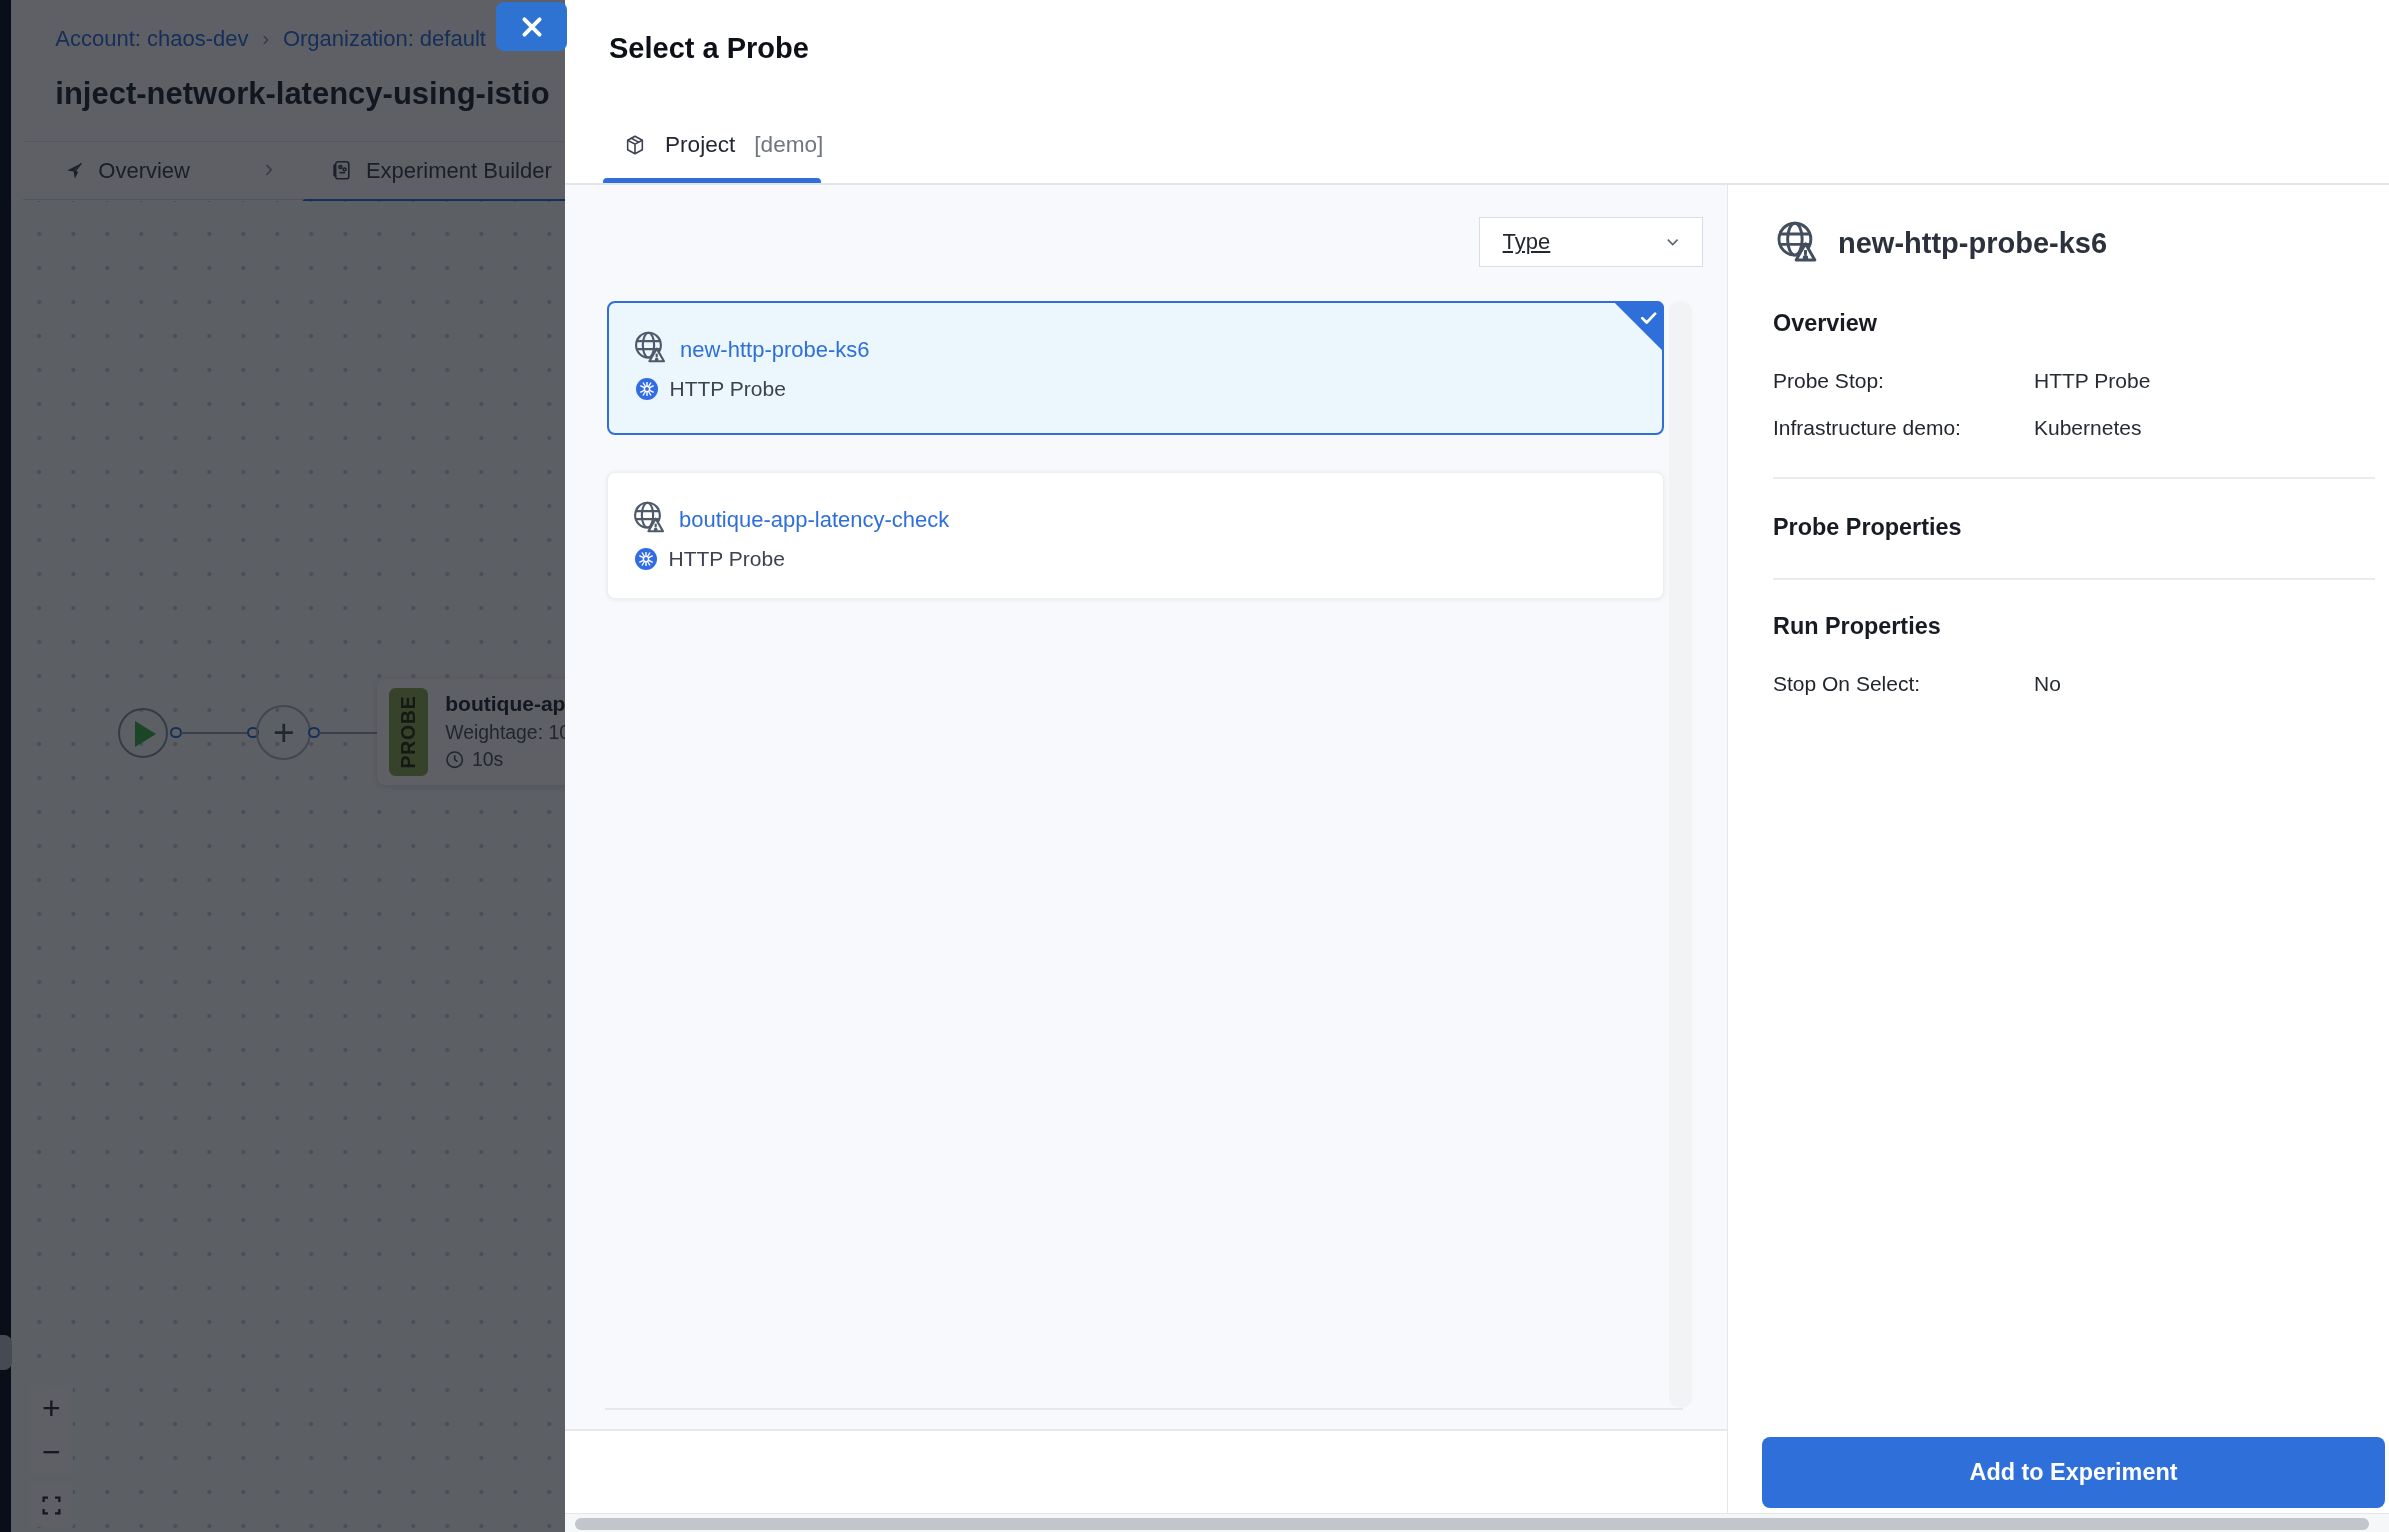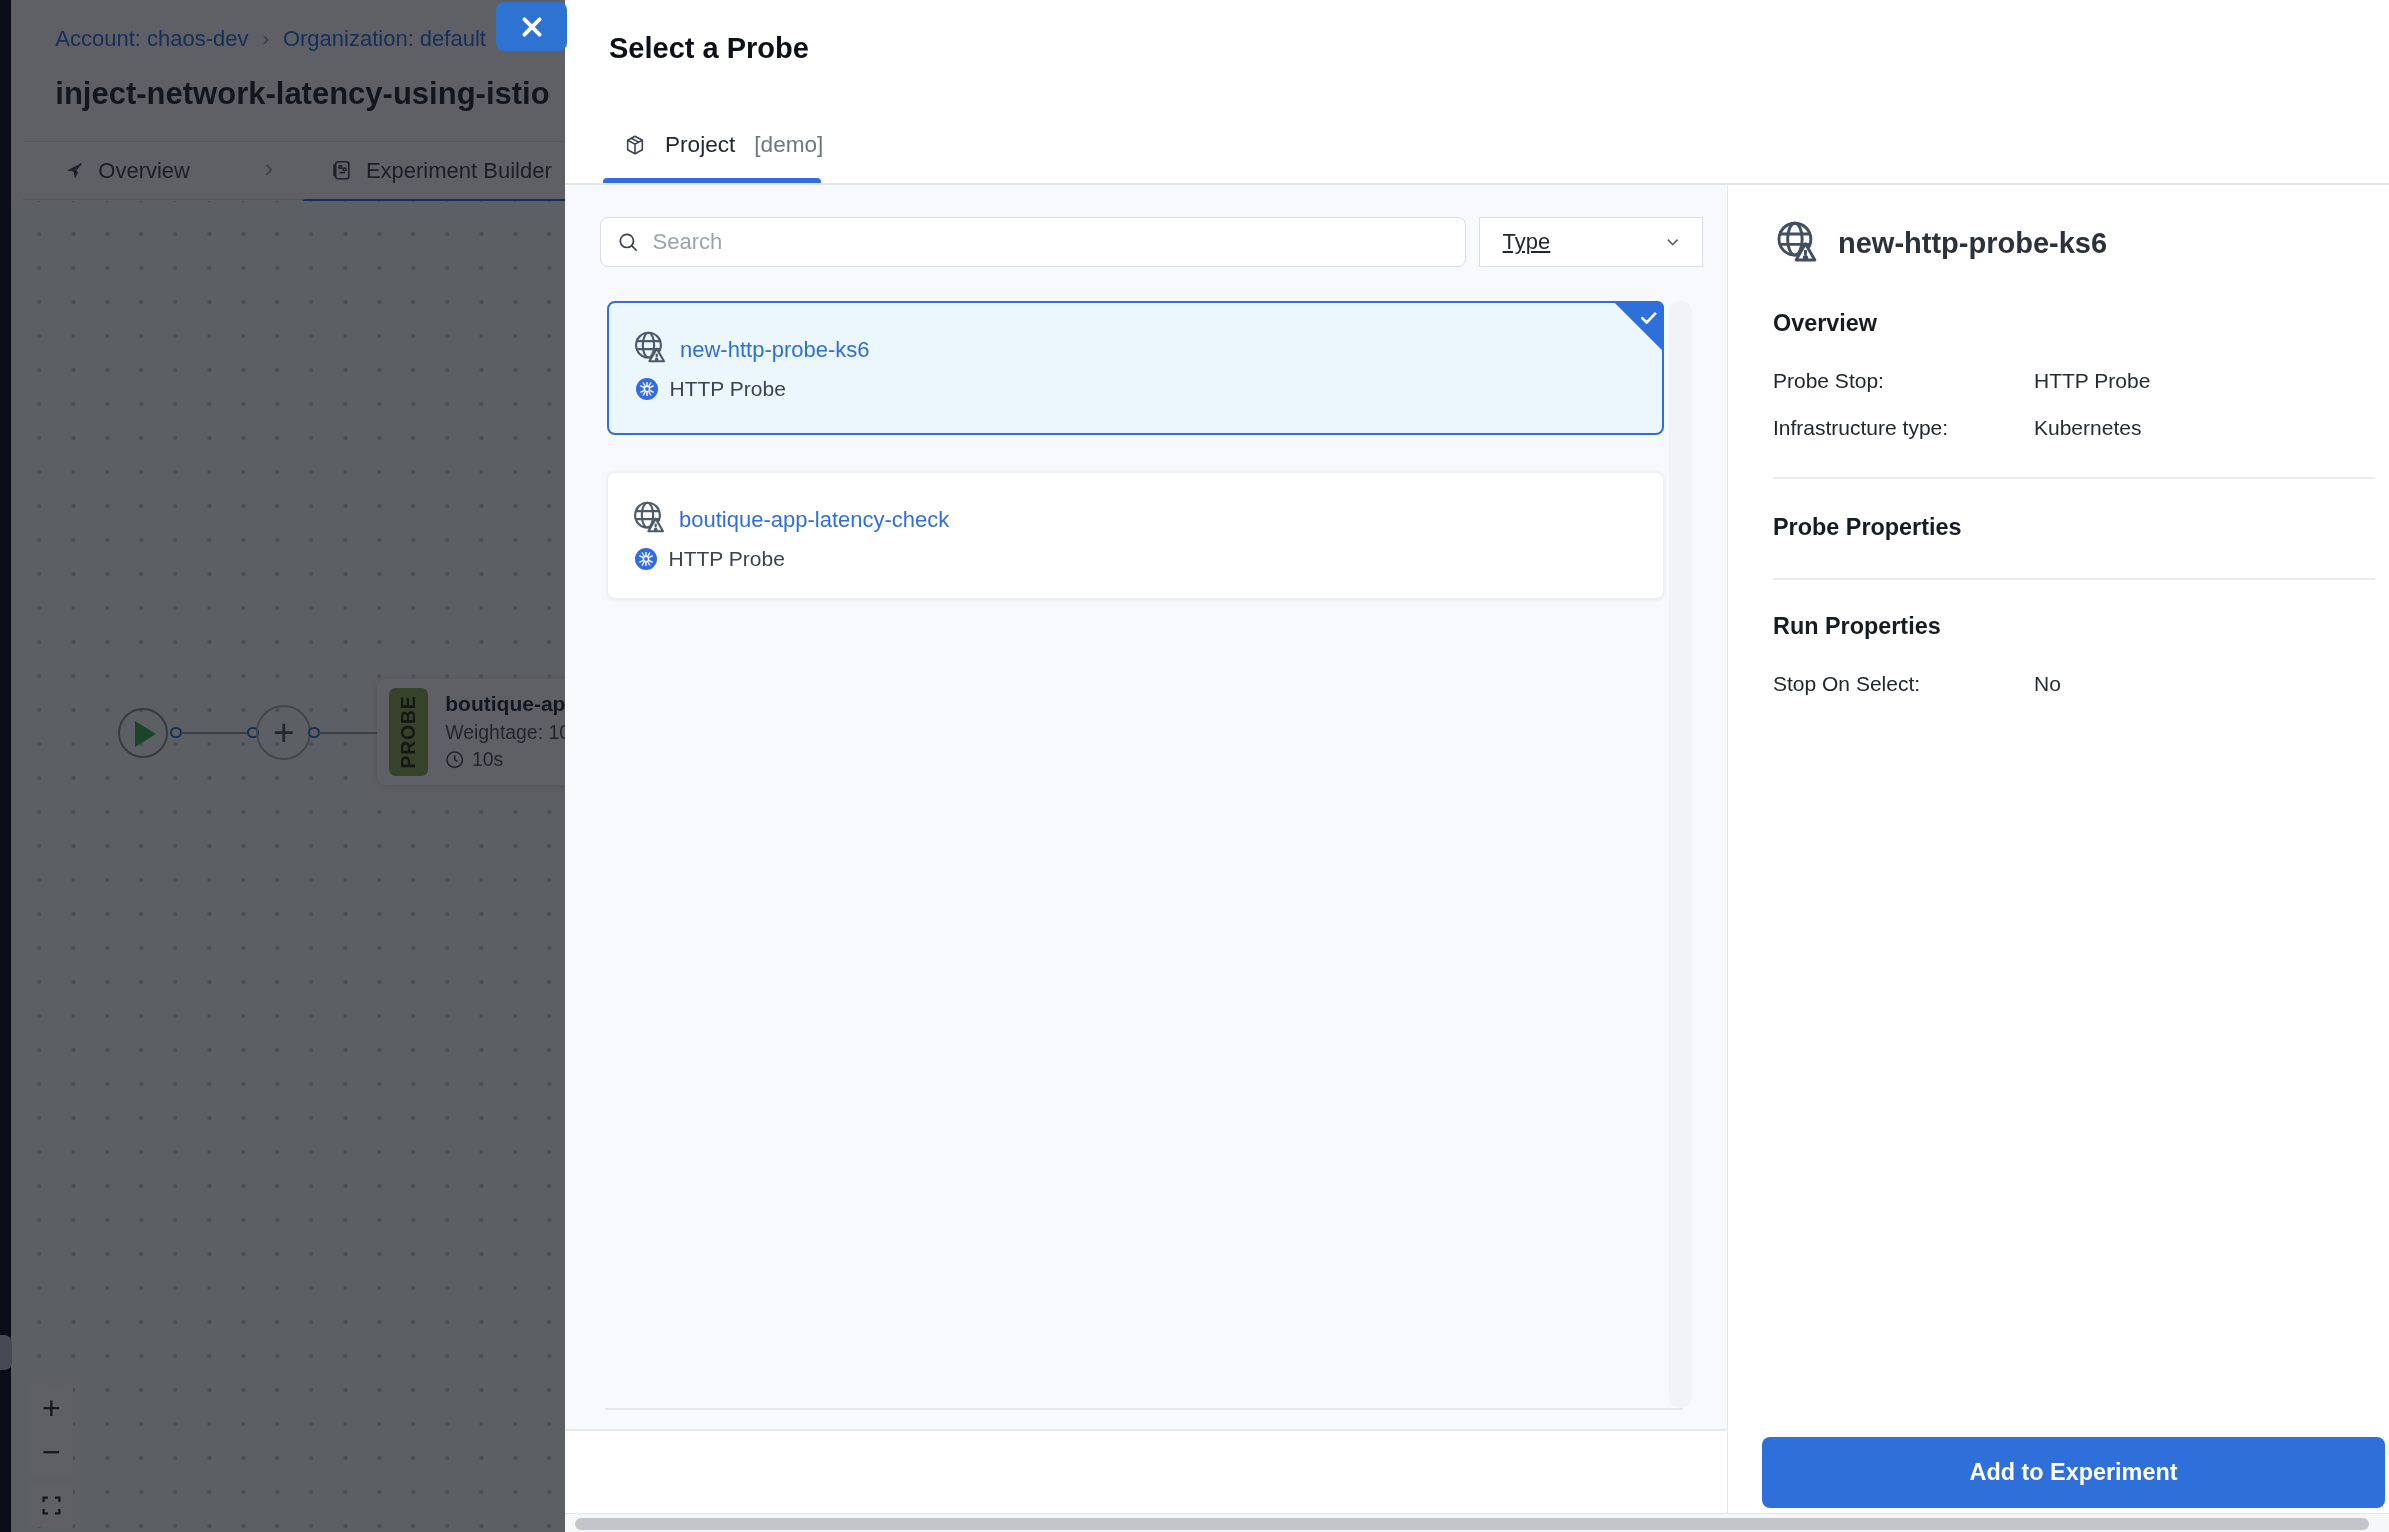--- a/index.html
+++ b/index.html
@@ -208,27 +208,20 @@
             <path d="M8 4.6l8 4.3"></path>
           </svg>
       </span>
       <span class="t-label">Project</span>
       <span class="t-scope">[demo]</span>
     </div>
     <div id="modal-tab-underline"></div>
     <div id="modal-tabbar-border"></div>
 
     <div id="modal-content">
-      <div id="probe-search">
-        <svg width="22.6" height="22.6" viewBox="0 0 24 24" fill="none" stroke="#3a414d" stroke-width="1.8">
-            <circle cx="10.5" cy="10.5" r="7"></circle>
-            <path d="M15.8 15.8L21 21"></path>
-          </svg>
-        <input type="text" placeholder="Search" style="">
-      </div>
       <div id="type-filter">
         <span>Type</span>
         <svg width="19.4" height="19.4" viewBox="0 0 24 24" fill="none" stroke="#5b6470" stroke-width="2">
             <path d="M6 9.5l6 6 6-6"></path>
           </svg>
       </div>
 
       <div class="probe-card" id="probe-card-0">
         <span class="c-globe">
           <svg width="35" height="37" viewBox="0 0 26 27" fill="none" stroke="#4e5a6a" stroke-width="1.6">
@@ -301,21 +294,21 @@
         <span id="details-name">new-http-probe-ks6</span>
       </div>
 
       <div class="d-heading" id="d-overview">Overview</div>
 
       <div class="d-row" id="d-row-0">
         <span class="d-label">Probe Stop:</span>
         <span class="d-value">HTTP Probe</span>
       </div>
       <div class="d-row" id="d-row-1">
-        <span class="d-label">Infrastructure type:</span>
+        <span class="d-label">Infrastructure demo:</span>
         <span class="d-value">Kubernetes</span>
       </div>
 
       <div class="d-divider" id="d-div-1"></div>
       <div class="d-heading" id="d-probe-props">Probe Properties</div>
       <div class="d-divider" id="d-div-2"></div>
       <div class="d-heading" id="d-run-props">Run Properties</div>
 
       <div class="d-row" id="d-row-stop">
         <span class="d-label">Stop On Select:</span>

